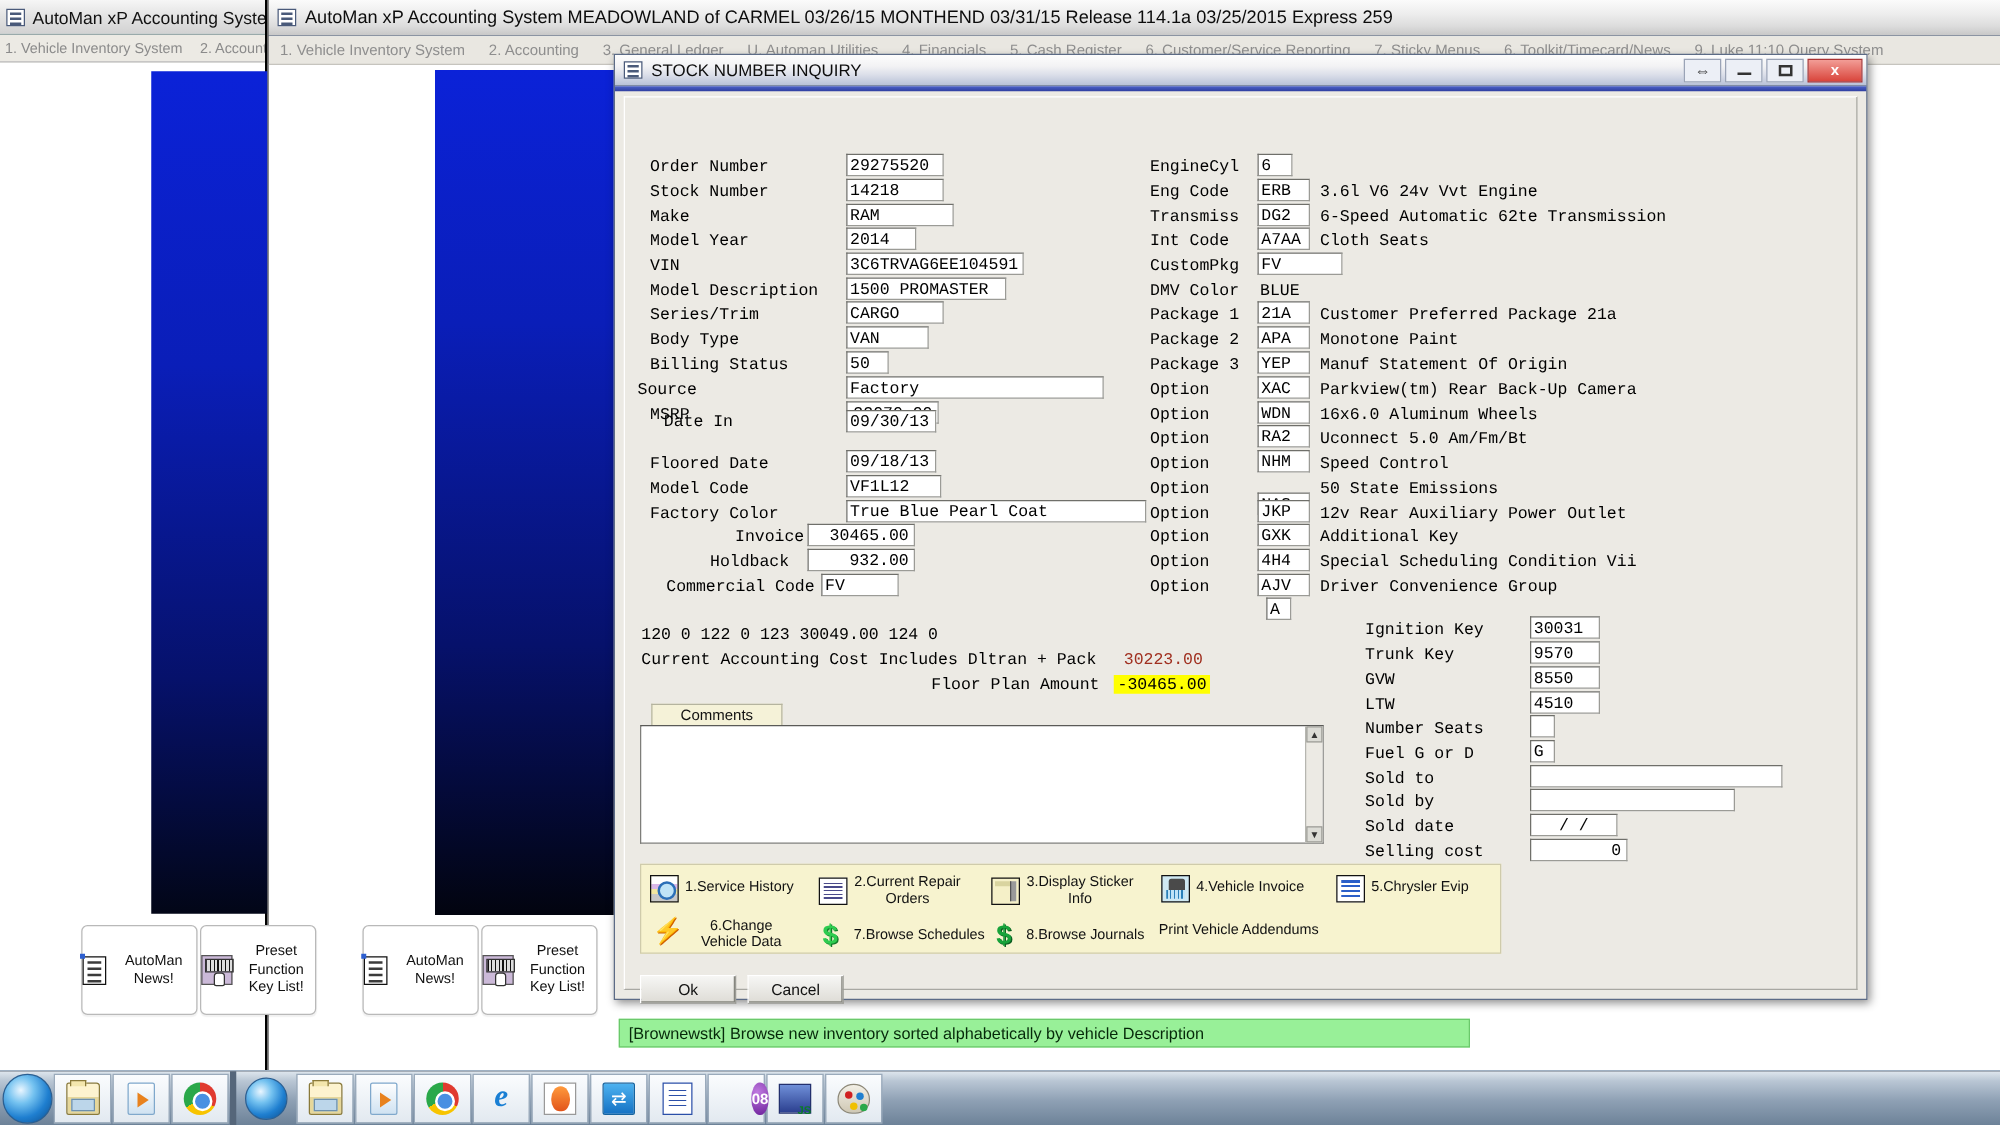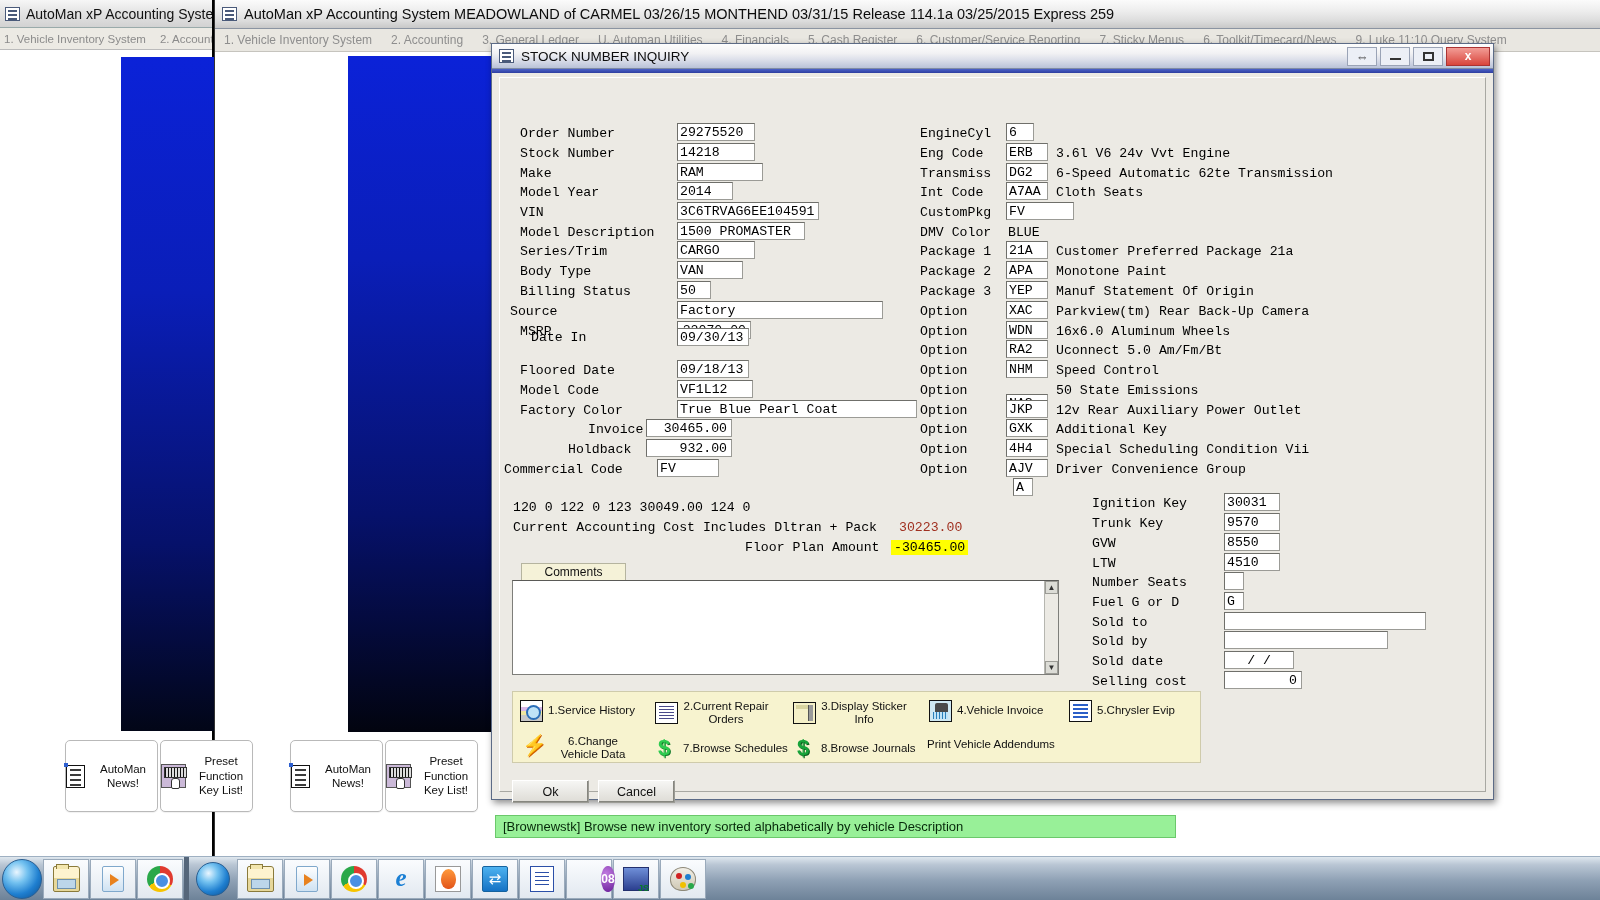--- a/index.html
+++ b/index.html
@@ -422,21 +422,21 @@
       <div class="lbl" style="left:20px; top:305px;">Model Code</div>
       <div class="fld" style="left:177px; top:302px; width:76px;">VF1L12</div>
       <div class="lbl" style="left:20px; top:325px;">Factory Color</div>
       <div class="fld" style="left:177px; top:322px; width:240px;">True Blue Pearl Coat</div>
 
       <div class="lbl" style="left:88px; top:344px;">Invoice</div>
       <div class="fld r" style="left:146px; top:341px; width:86px;">30465.00</div>
       <div class="lbl" style="left:68px; top:364px;">Holdback</div>
       <div class="fld r" style="left:146px; top:361px; width:86px;">932.00</div>
 
-      <div class="lbl" style="left:4px; top:384px;">Commercial Code</div>
+      <div class="lbl" style="left:33px; top:384px;">Commercial Code</div>
       <div class="fld" style="left:157px; top:381px; width:62px;">FV</div>
 
       <div class="fld" style="left:513px; top:400px; width:20px;">A</div>
 
       <div class="lbl" style="left:13px; top:422px;">120    0    122    0    123   30049.00    124    0</div>
 
       <div class="lbl" style="left:13px; top:442px;">Current Accounting Cost Includes Dltran + Pack</div>
       <div class="frm" style="left:399px; top:442px; color:#a03020;">30223.00</div>
 
       <div class="lbl" style="left:245px; top:462px;">Floor Plan Amount</div>

